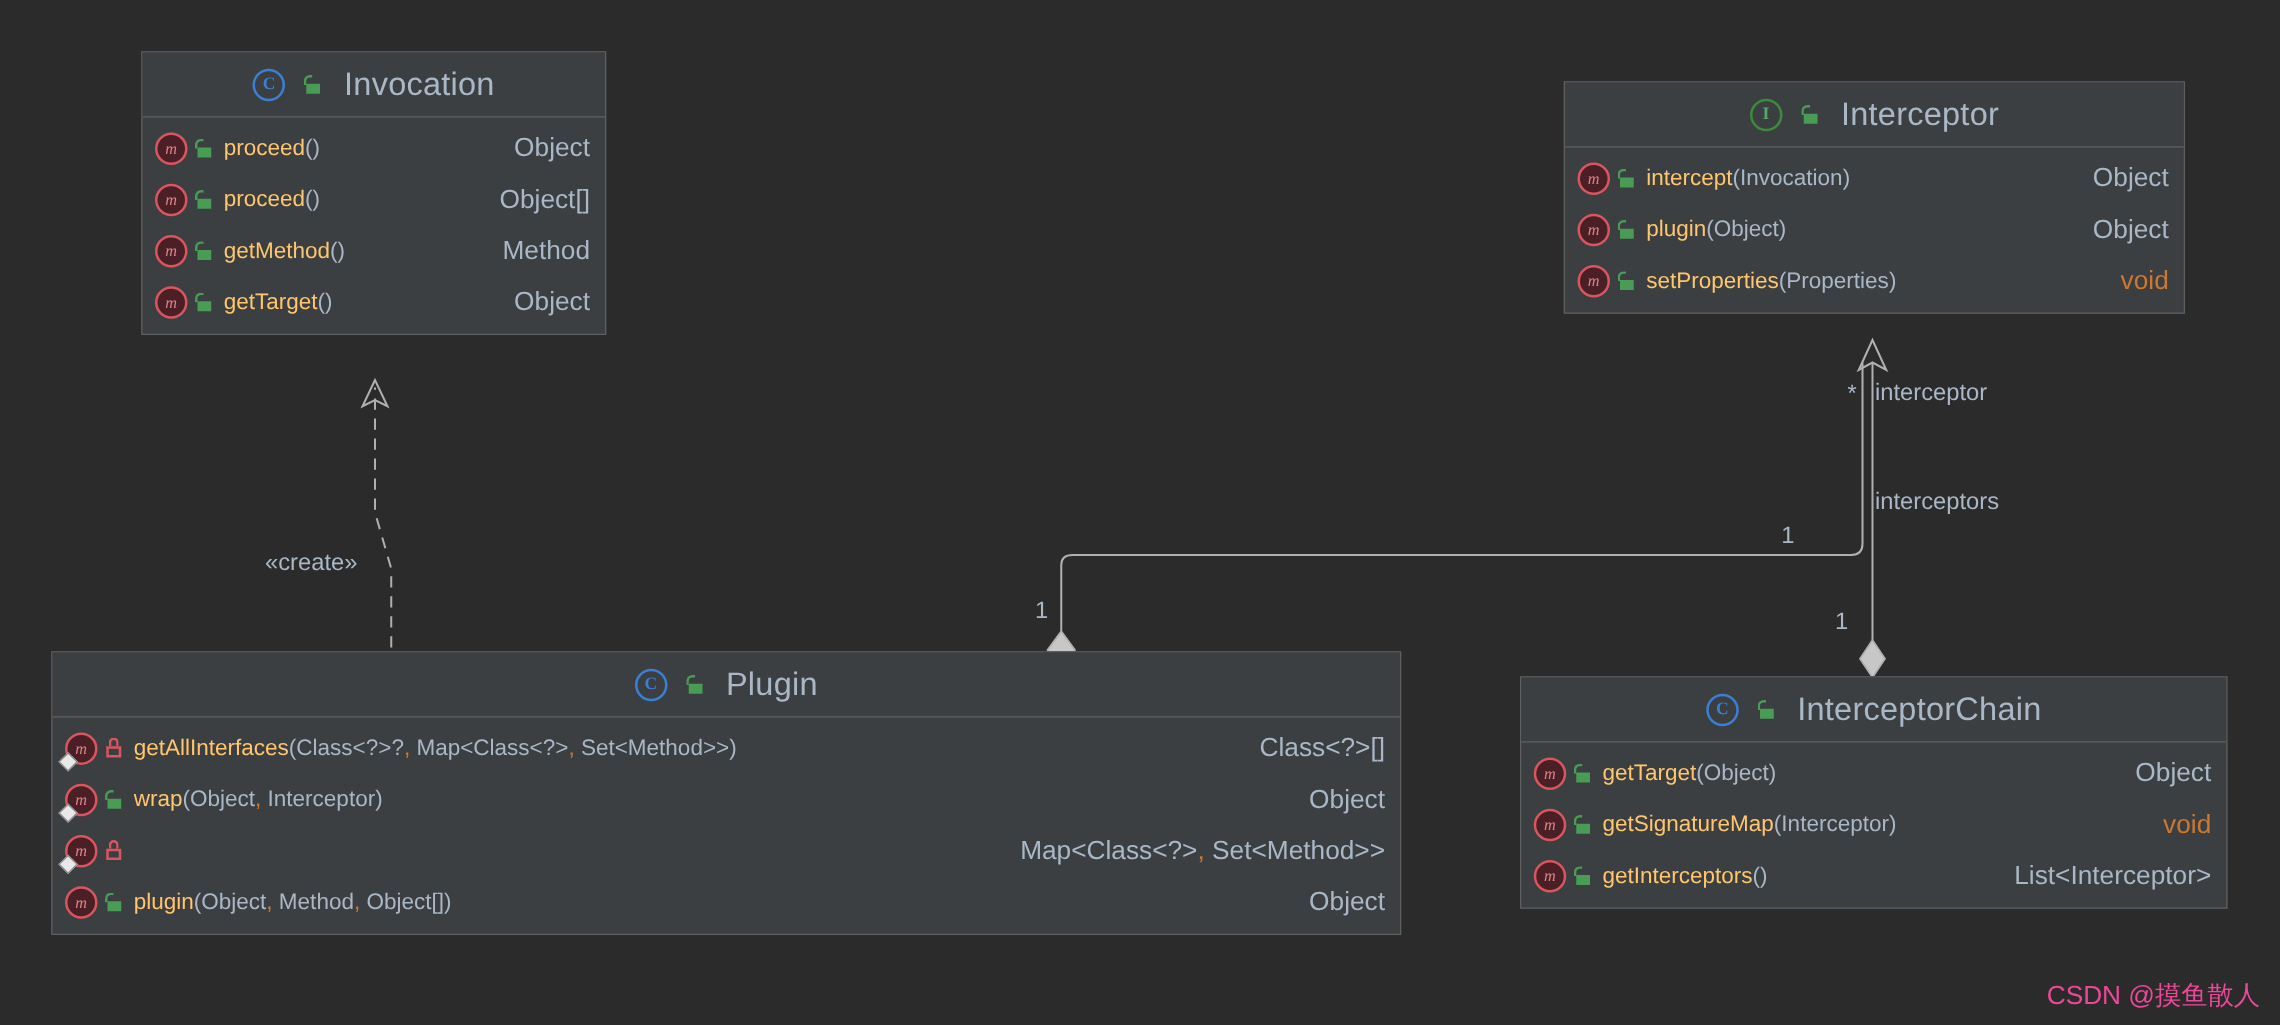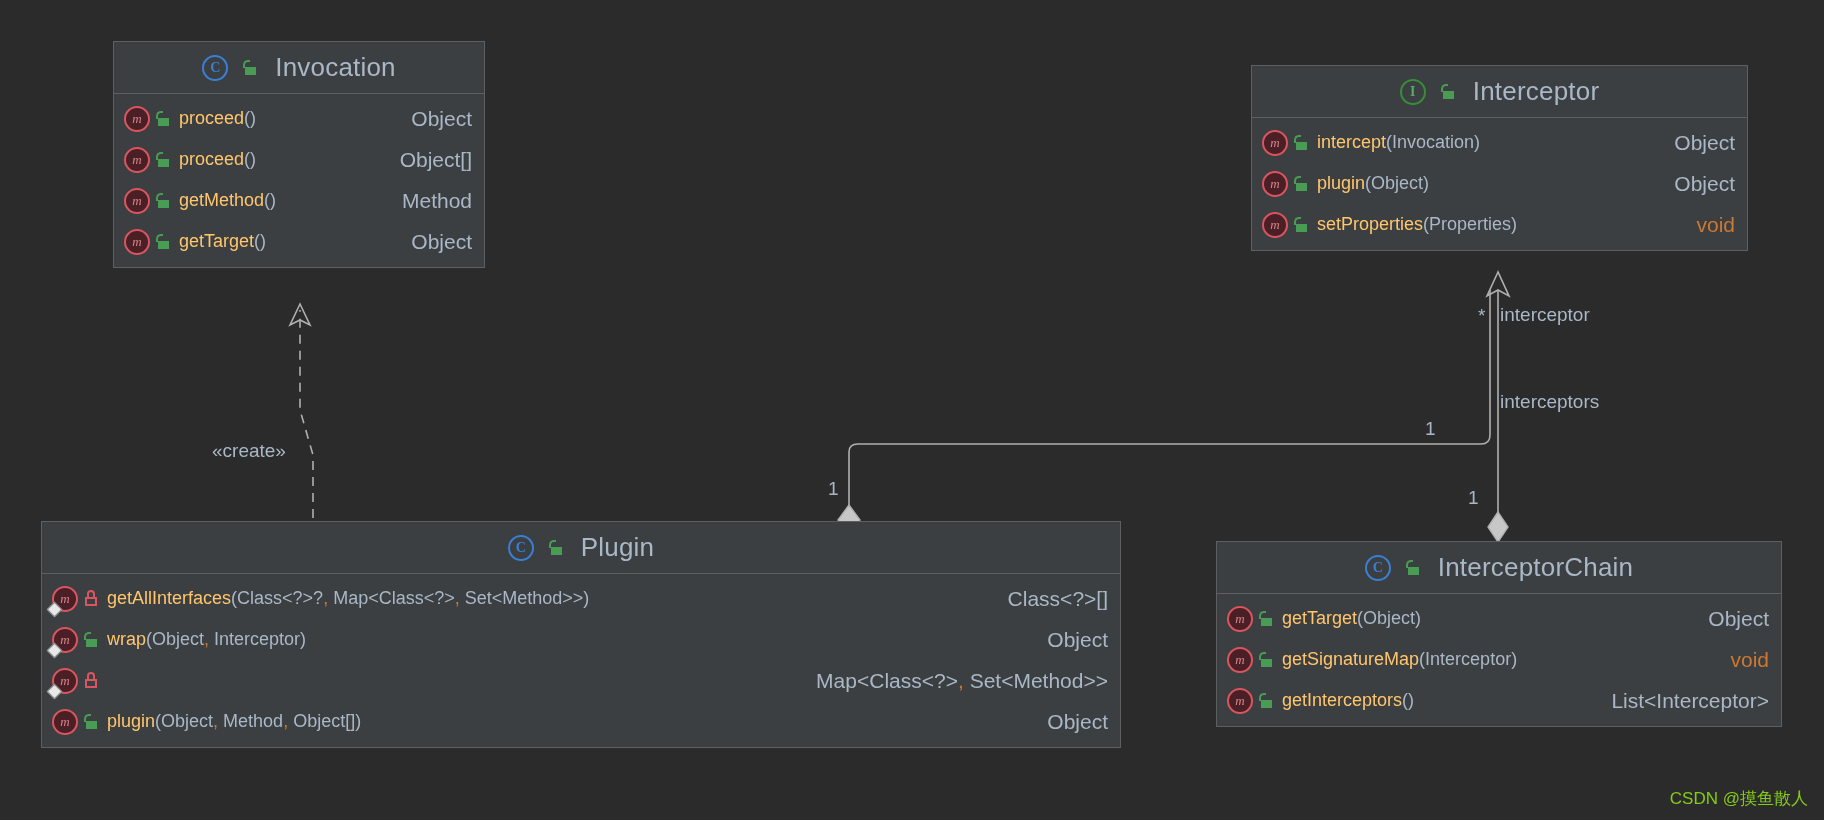--- a/index.html
+++ b/index.html
@@ -158,22 +158,22 @@
   .edge-label {
     position: absolute;
     font-size: 19px;
     color: #a9b7c6;
     white-space: nowrap;
   }
   .watermark {
     position: absolute;
     right: 16px;
     bottom: 10px;
-    font-size: 17px;
-    color: #84cc16;
+    font-size: 21px;
+    color: #ec4899;
     white-space: nowrap;
   }
 </style>
 </head>
 <body>
 
 <div id="canvas">
 
   <svg class="wires" viewBox="0 0 1824 820">
     <defs></defs>

